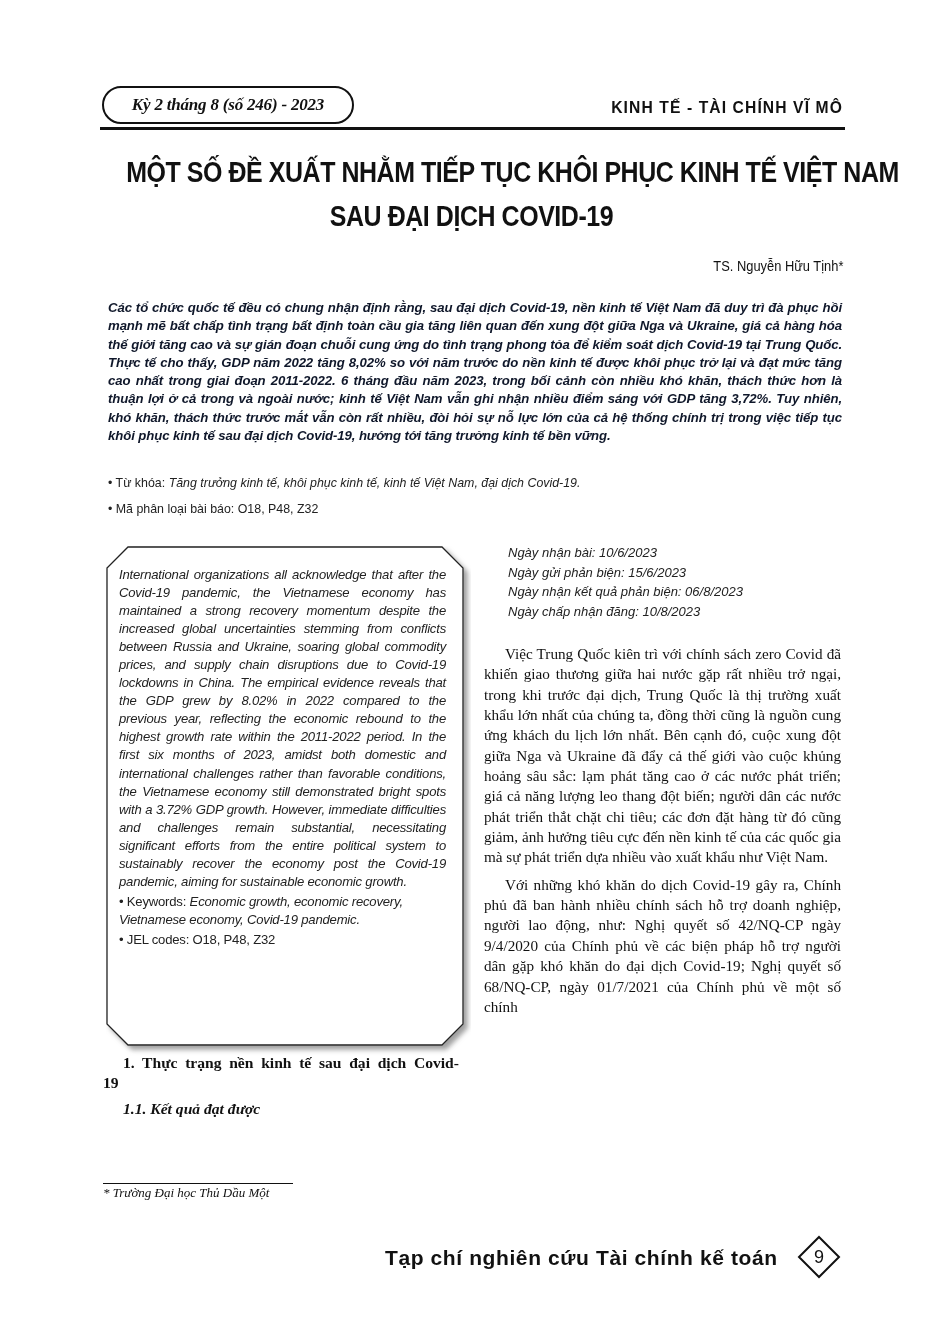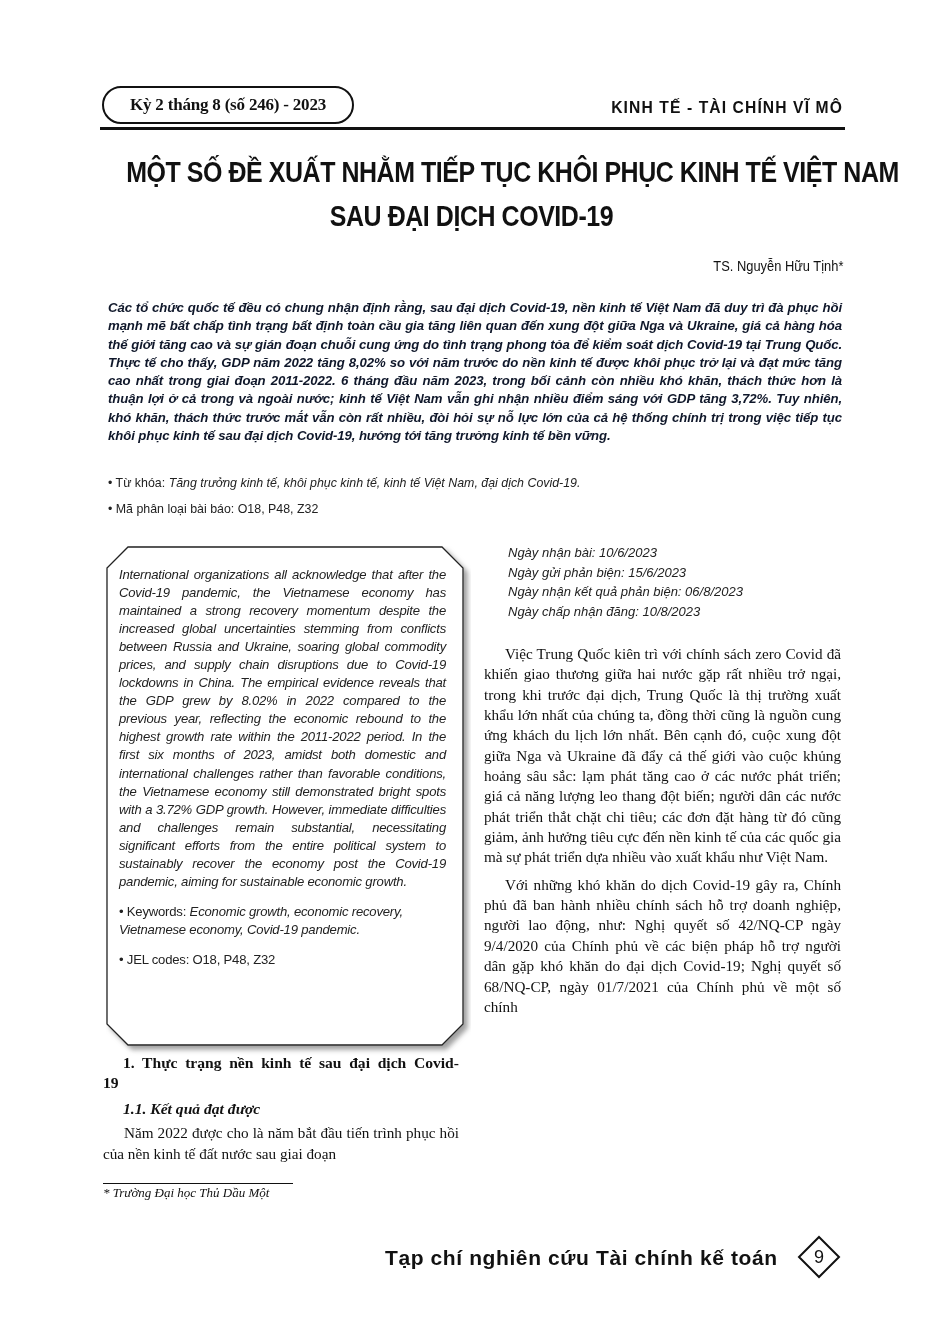--- a/index.html
+++ b/index.html
@@ -4,21 +4,21 @@
   <style>
     * { margin: 0; padding: 0; box-sizing: border-box; }
     html, body { width: 943px; height: 1333px; background: #ffffff; overflow: hidden; }
     body { position: relative; color: #111; font-family: "Liberation Serif", serif; }
 
     .header { position: absolute; left: 100px; top: 86px; width: 745px; height: 44px; }
     .issue-pill {
       position: absolute; left: 2px; top: 0; width: 252px; height: 38px;
       border: 2.5px solid #111; border-radius: 20px;
       display: flex; align-items: center; justify-content: center;
-      font-family: "Liberation Serif", serif; font-weight: bold;
+      font-family: "Liberation Serif", serif; font-style: italic; font-weight: bold;
       font-size: 17px; letter-spacing: -0.2px; background: #fff; z-index: 2;
     }
     .section-label {
       position: absolute; right: 2px; top: 12px;
       font-family: "Liberation Sans", sans-serif; font-weight: bold; font-size: 17px;
       letter-spacing: 1.2px; transform: scaleX(0.92); transform-origin: right center;
     }
     .header-rule { position: absolute; left: 0; right: 0; top: 41px; height: 3px; background: #111; }
 
     .title {
@@ -48,21 +48,21 @@
 
     .en-box {
       position: absolute; left: 106px; top: 546px; width: 357px; height: 356px;
     }
     .en-box svg { position: absolute; left: 0; top: 0; }
     .en-content {
       position: absolute; left: 13px; top: 20px; width: 327px;
       font-family: "Liberation Sans", sans-serif; font-size: 13.1px; line-height: 18.05px; color: #222;
     }
     .en-abstract { font-style: italic; text-align: justify; letter-spacing: -0.2px; }
-    .en-meta { margin-top: 12px; letter-spacing: -0.2px; }
+    .en-meta { margin-top: 2px; letter-spacing: -0.2px; }
     .en-meta .it { font-style: italic; }
 
     .dates {
       position: absolute; left: 508px; top: 543px; width: 360px;
       font-family: "Liberation Sans", sans-serif; font-style: italic; font-size: 13px; line-height: 19.5px; color: #222;
     }
 
     .body-text { font-family: "Liberation Serif", serif; font-size: 15.2px; line-height: 20.35px; color: #111; text-align: justify; }
     .col-left { position: absolute; left: 103px; top: 1053px; width: 356px; }
     .col-right { position: absolute; left: 484px; top: 637px; width: 357px; }
@@ -134,21 +134,20 @@
 <div class="dates">
   <div>Ngày nhận bài: 10/6/2023</div>
   <div>Ngày gửi phản biện: 15/6/2023</div>
   <div>Ngày nhận kết quả phản biện: 06/8/2023</div>
   <div>Ngày chấp nhận đăng: 10/8/2023</div>
 </div>
 
 <div class="col-left body-text">
   <h2 class="h1">1. Thực trạng nền kinh tế sau đại dịch Covid-19</h2>
   <h3 class="h2">1.1. Kết quả đạt được</h3>
-  <p class="para">Năm 2022 được cho là năm bắt đầu tiến trình phục hồi của nền kinh tế đất nước sau giai đoạn</p>
 </div>
 
 <div class="col-right body-text">
   <p class="para" style="margin-top:7px">Việc Trung Quốc kiên trì với chính sách zero Covid đã khiến giao thương giữa hai nước gặp rất nhiều trở ngại, trong khi trước đại dịch, Trung Quốc là thị trường xuất khẩu lớn nhất của chúng ta, đồng thời cũng là nguồn cung ứng khách du lịch lớn nhất. Bên cạnh đó, cuộc xung đột giữa Nga và Ukraine đã đẩy cả thế giới vào cuộc khủng hoảng sâu sắc: lạm phát tăng cao ở các nước phát triển; giá cả năng lượng leo thang đột biến; người dân các nước phát triển thắt chặt chi tiêu; các đơn đặt hàng từ đó cũng giảm, ảnh hưởng tiêu cực đến nền kinh tế của các quốc gia mà sự phát triển dựa nhiều vào xuất khẩu như Việt Nam.</p>
   <p class="para" style="margin-top:7px">Với những khó khăn do dịch Covid-19 gây ra, Chính phủ đã ban hành nhiều chính sách hỗ trợ doanh nghiệp, người lao động, như: Nghị quyết số 42/NQ-CP ngày 9/4/2020 của Chính phủ về các biện pháp hỗ trợ người dân gặp khó khăn do đại dịch Covid-19; Nghị quyết số 68/NQ-CP, ngày 01/7/2021 của Chính phủ về một số chính</p>
 </div>
 
 <div class="footnote-rule"></div>
 <div class="footnote">* Trường Đại học Thủ Dầu Một</div>
 

